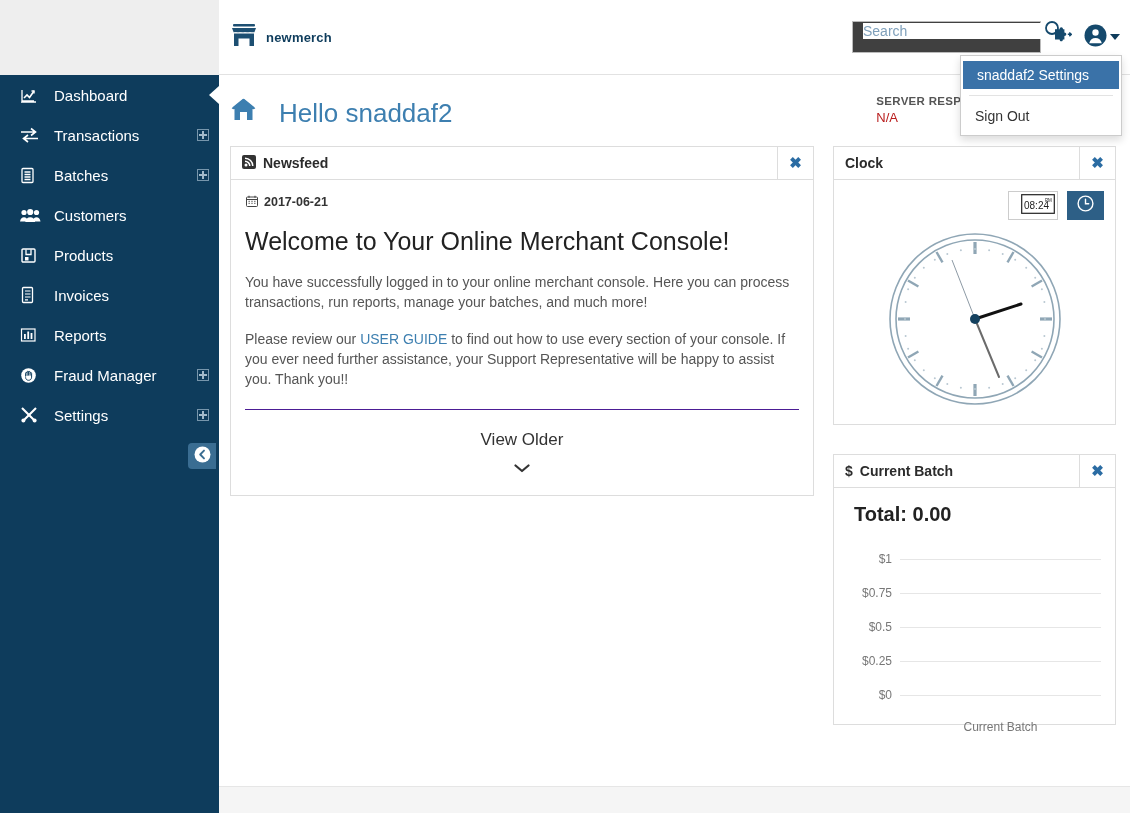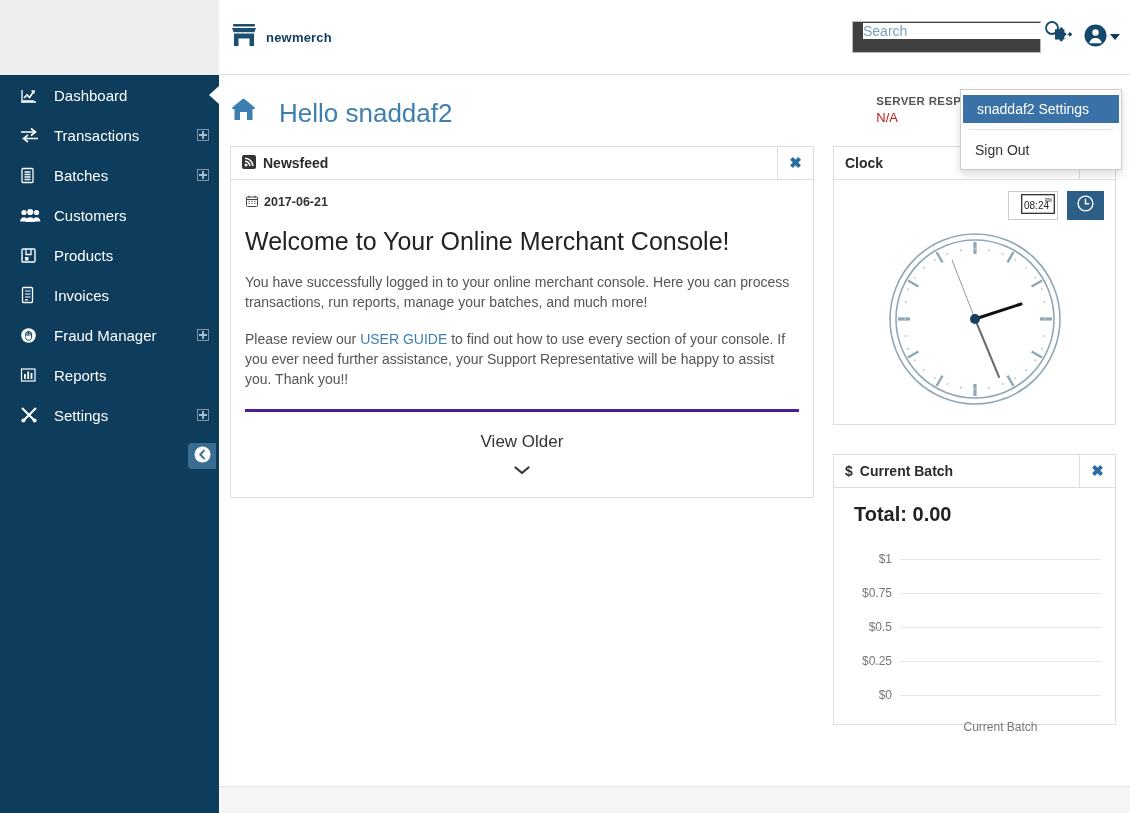--- a/index.html
+++ b/index.html
@@ -81,21 +81,21 @@
   .caret-down {
     width: 0; height: 0; border-left: 5px solid transparent;
     border-right: 5px solid transparent; border-top: 6px solid #0e3c5c;
     margin-left: 3px;
   }
 
   
   .user-menu {
     position: absolute; right: 8px; top: 55px; width: 162px;
     background: #ffffff; border: 1px solid #cccccc;
-    box-shadow: 0 4px 8px rgba(0,0,0,.14); z-index: 40; padding: 5px 0; margin-top: 34px;
+    box-shadow: 0 4px 8px rgba(0,0,0,.14); z-index: 40; padding: 5px 0;
   }
   .user-menu .mi {
     padding: 6px 14px; font-size: 14px; color: #333333; cursor: pointer;
     white-space: nowrap;
   }
   .user-menu .mi.sel { background: #3a72a8; color: #ffffff; margin: 0 2px; }
   .user-menu .sep { height: 1px; background: #e3e3e3; margin: 6px 8px; }
 
   
   .content { position: relative; padding: 0 11px; height: 710px; }
@@ -141,21 +141,21 @@
     font-weight: bold; color: #333333; margin: 1px 0 0 1px;
   }
   .news-title {
     font-size: 25px; color: #222222; margin: 17px 0 0 0; font-weight: normal;
   }
   .news-p {
     font-size: 14px; color: #555555; line-height: 1.45; margin-top: 16px;
   }
   .news-p a { color: #3d7fb0; text-decoration: none; }
   .news-foot {
-    border-top: 3px solid #4c1d95; margin-top: 20px; padding: 20px 0 18px 0;
+    border-top: 1px solid #4c1d95; margin-top: 20px; padding: 20px 0 18px 0;
     text-align: center; cursor: pointer;
   }
   .news-foot .vo { font-size: 17px; color: #333333; }
   .news-foot .chev { margin-top: 9px; color: #333333; }
 
   
   .clock-body { padding: 11px 11px 16px 11px; }
   .clock-btns { display: flex; justify-content: flex-end; gap: 9px; }
   .btn-digital {
     width: 50px; height: 29px; border: 1px solid #cccccc; background: #ffffff;
@@ -261,39 +261,39 @@
           <svg width="15" height="18" viewBox="0 0 15 18">
               <rect x="2.5" y="1.5" width="10" height="15" rx="1" stroke="#fff" stroke-width="1.3" fill="none"></rect>
               <path d="M5 5h5.5M5 8h5.5M5 11h5.5M5 13.8h3" stroke="#fff" stroke-width="1.2"></path>
             </svg>
         </span>
         <span class="lbl">Invoices</span>
       </div>
 
       <div class="nav-item">
         <span class="ico">
-          <svg width="17" height="17" viewBox="0 0 17 17">
-              <circle cx="8.5" cy="8.5" r="7.3" fill="#fff"></circle>
-              <path d="M5.6 9.6V6.2a.75.75 0 011.5 0v2.6m0-2.6V5a.75.75 0 111.5 0v3.6m0-3.4a.75.75 0 111.5 0v3.4m0-2.3a.75.75 0 111.5 0v3.9c0 1.8-1.3 3.1-3 3.1s-3-1.2-3-3" stroke="#0e3c5c" stroke-width="1" fill="none"></path>
-            </svg>
-        </span>
-        <span class="lbl">Fraud Manager</span>
-        <span class="plus"></span>
-      </div>
-
-      <div class="nav-item">
-        <span class="ico">
           <svg width="17" height="16" viewBox="0 0 17 16">
               <rect x="1.5" y="2" width="13.5" height="12" stroke="#fff" stroke-width="1.2" fill="none"></rect>
               <rect x="4" y="7" width="1.8" height="5" fill="#fff"></rect>
               <rect x="7.3" y="4.5" width="1.8" height="7.5" fill="#fff"></rect>
               <rect x="10.6" y="6" width="1.8" height="6" fill="#fff"></rect>
             </svg>
         </span>
         <span class="lbl">Reports</span>
+      </div>
+
+      <div class="nav-item">
+        <span class="ico">
+          <svg width="17" height="17" viewBox="0 0 17 17">
+              <circle cx="8.5" cy="8.5" r="7.3" fill="#fff"></circle>
+              <path d="M5.6 9.6V6.2a.75.75 0 011.5 0v2.6m0-2.6V5a.75.75 0 111.5 0v3.6m0-3.4a.75.75 0 111.5 0v3.4m0-2.3a.75.75 0 111.5 0v3.9c0 1.8-1.3 3.1-3 3.1s-3-1.2-3-3" stroke="#0e3c5c" stroke-width="1" fill="none"></path>
+            </svg>
+        </span>
+        <span class="lbl">Fraud Manager</span>
+        <span class="plus"></span>
       </div>
 
       <div class="nav-item">
         <span class="ico">
           <svg width="18" height="18" viewBox="0 0 18 18">
               <path d="M2 2l9.5 9.5M14.5 14.5l-3-3" stroke="#fff" stroke-width="2.1"></path>
               <path d="M16 2l-9.5 9.5M3.5 14.5l3-3" stroke="#fff" stroke-width="2.1"></path>
               <circle cx="14.6" cy="14.6" r="2" fill="#fff"></circle>
               <circle cx="3.4" cy="14.6" r="2" fill="#fff"></circle>
             </svg>

